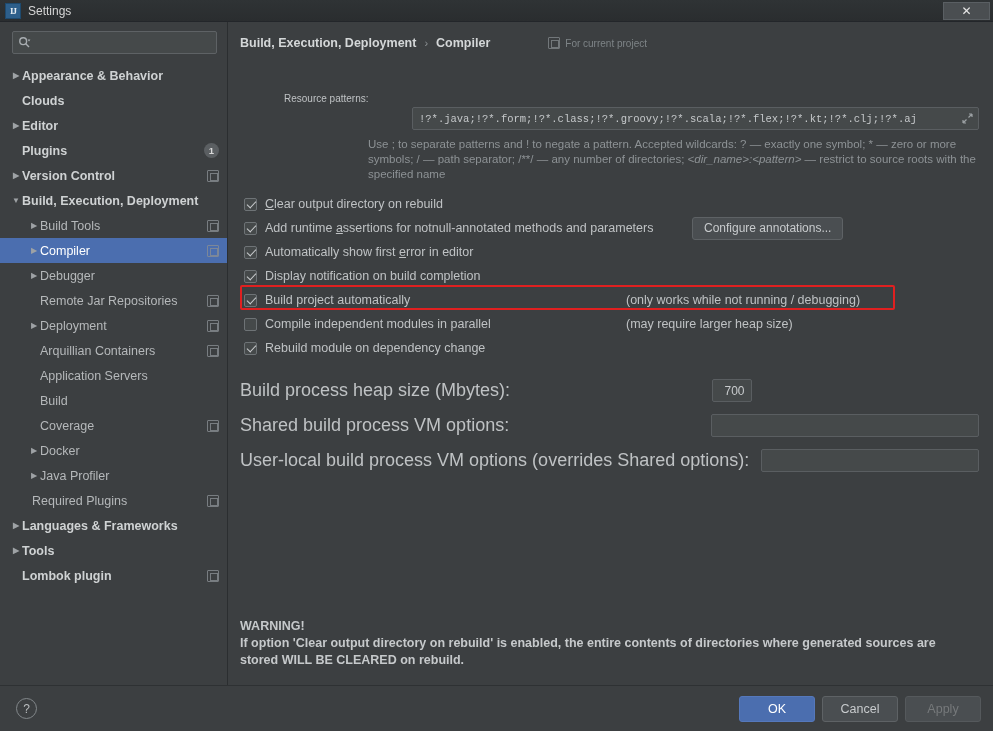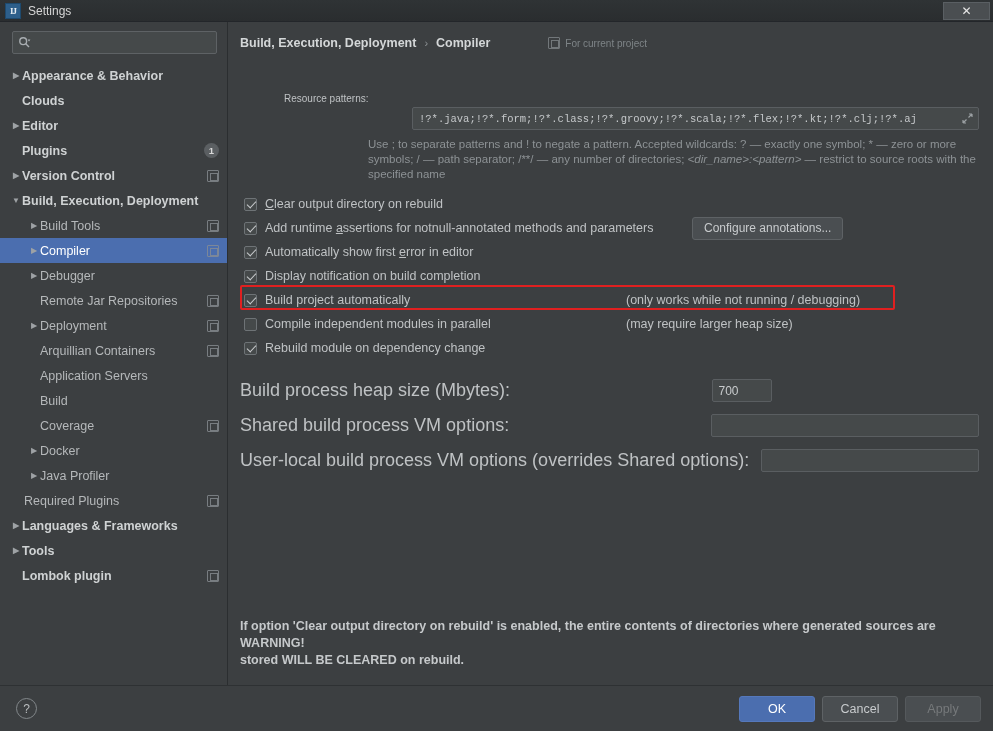--- a/index.html
+++ b/index.html
@@ -196,21 +196,21 @@
   
   .fields { margin-top: 13px; }
   .frow { display: flex; align-items: center; height: 35px; }
   .f-label { font-size: 18px; color: #bfc2c4; white-space: nowrap; }
   .f-input {
     background: #45494a; border: 1px solid #5a5e61; border-radius: 2px;
     height: 23px; color: #c8cbcd; font-size: 12px;
     font-family: "Liberation Sans", sans-serif;
     padding: 0 6px; outline: none;
   }
-  .f-input.small { width: 60px; margin-left: 0; }
+  .f-input.small { width: 40px; margin-left: 0; text-align: right; }
   .f-input.wide { width: 348px; }
 
   .spacer { flex: 1; }
 
   .warn {
     font-size: 12.5px; font-weight: bold; color: #c6c9cb;
     line-height: 17px; padding-bottom: 16px; max-width: 740px;
   }
 
   
@@ -333,21 +333,21 @@
             <span class="scope-icon"></span>
           </div>
           <div class="tree-row" style="padding-left: 28px;">
             <span class="arrow ">▶</span>
             <span class="tree-label">Docker</span>
           </div>
           <div class="tree-row" style="padding-left: 28px;">
             <span class="arrow ">▶</span>
             <span class="tree-label">Java Profiler</span>
           </div>
-          <div class="tree-row" style="padding-left: 12px;">
+          <div class="tree-row" style="padding-left: 20px;">
             <span class="arrow none"></span>
             <span class="tree-label">Required Plugins</span>
             <span class="scope-icon"></span>
           </div>
           <div class="tree-row bold lvl0" style="padding-left: 10px;">
             <span class="arrow ">▶</span>
             <span class="tree-label">Languages &amp; Frameworks</span>
           </div>
           <div class="tree-row bold lvl0" style="padding-left: 10px;">
             <span class="arrow ">▶</span>
@@ -438,22 +438,22 @@
           </div>
           <div class="frow">
             <span class="f-label">User-local build process VM options (overrides Shared options):</span>
             <input type="text" class="f-input wide" placeholder="" style="margin-left: 12px; width: 348px;">
           </div>
         </div>
 
       <div class="spacer"></div>
 
       <div class="warn">
+        <div>WARNING!</div>
         <div>If option 'Clear output directory on rebuild' is enabled, the entire contents of directories where generated sources are</div>
-        <div>WARNING!</div>
         <div>stored WILL BE CLEARED on rebuild.</div>
       </div>
     </div>
   </div>
 
   <div class="footer">
     <div class="help-btn">?</div>
     <div class="btns">
       <div class="btn primary">OK</div>
       <div class="btn">Cancel</div>

